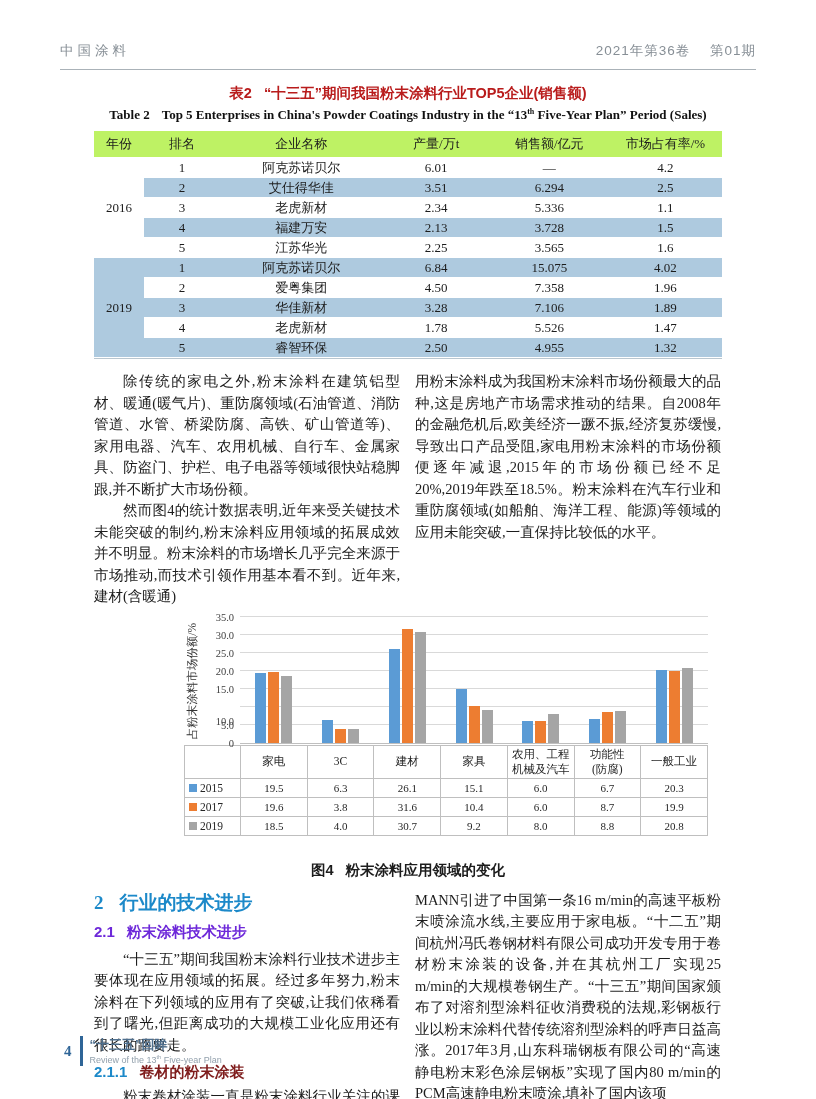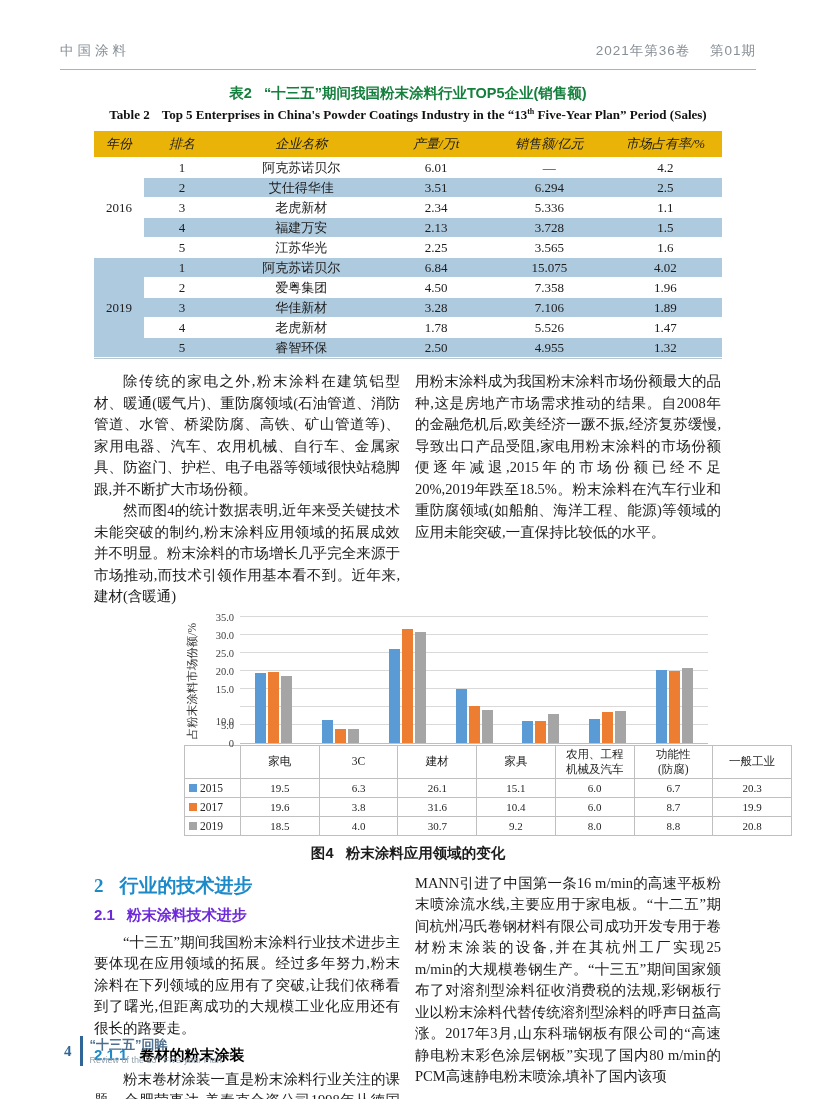--- a/index.html
+++ b/index.html
@@ -12,29 +12,29 @@
                border-bottom:1px solid #aab2b8; padding-bottom:9px;
                font-family:"Liberation Sans",sans-serif; font-size:13.5px; color:#878f96; }
   .ph-journal { letter-spacing:4px; }
   .ph-issue span { letter-spacing:1px; }
   .ph-issue .ph-no { margin-left:16px; }
 
   .inner { margin:0 34px; }
 
   
   .cap { text-align:center; }
-  .cap-zh { margin-top:14px; font-family:"Liberation Sans",sans-serif; font-weight:bold; font-size:14.5px; color:#15803d; }
+  .cap-zh { margin-top:14px; font-family:"Liberation Sans",sans-serif; font-weight:bold; font-size:14.5px; color:#b91c1c; }
   .cap-en { margin-top:4px; font-weight:bold; font-size:13px; color:#111; }
   .cap .lbl { margin-right:12px; }
   sup { font-size:0.62em; vertical-align:super; line-height:0; }
 
   
   .top5 { width:100%; margin-top:7px; border-collapse:separate; border-spacing:0 1px;
           font-size:13px; text-align:center; border-bottom:1px solid #b9c6cf; }
-  .top5 th { background:#eab308; font-weight:normal; height:24px; padding:1px 3px;font-style:italic; }
+  .top5 th { background:#bef264; font-weight:normal; height:24px; padding:1px 3px; }
   .top5 td { height:19px; padding:0 2px; background:#ffffff; }
   .top5 td.shaded { background:#aecadf; }
 
   
   .cols { display:flex; gap:15px; margin-top:12px; font-size:14.5px; line-height:21.5px; text-align:justify; }
   .col { width:306px; }
   .col p { margin:0; }
   .col p.ind { text-indent:2em; }
 
   
@@ -44,45 +44,45 @@
   .y-axis-label span { position:absolute; top:50%; left:50%; transform:translate(-50%,-50%) rotate(-90deg);
                        white-space:nowrap; font-size:11.5px; color:#333; }
   .y-ticks { width:40px; position:relative; font-size:10.5px; color:#404040; }
   .ytick { position:absolute; right:6px; height:12px; line-height:12px; }
   .plot { position:relative; flex:1; border-bottom:1px solid #bfbfbf; }
   .gridline { position:absolute; left:0; right:0; height:1px; background:#d9d9d9; }
   .bar-groups { position:absolute; left:0; right:0; top:0; bottom:0; display:flex; }
   .bar-group { flex:1; display:flex; align-items:flex-end; justify-content:center; gap:2px; }
   .bar { width:11px; }
 
-  .chart-tbl { width:608px; margin-top:1px; border-collapse:collapse; table-layout:fixed;
+  .chart-tbl { width:524px; margin-top:1px; border-collapse:collapse; table-layout:fixed;
                text-align:center; font-size:11px; color:#262626; }
   .chart-tbl th, .chart-tbl td { border:1px solid #bfbfbf; }
   .chart-tbl th { font-weight:normal; font-size:11.5px; line-height:1.25; height:30px; padding:1px; }
   .chart-tbl td { height:18px; padding:0 1px; }
   .chart-tbl td.legend { text-align:left; padding-left:4px; font-size:11.5px; }
   .sw { display:inline-block; width:8px; height:8px; margin-right:3px; }
 
-  .fig-cap-zh { margin-top:8px; text-align:center; font-family:Liberation Mono, monospace;
+  .fig-cap-zh { margin-top:25px; text-align:center; font-family:Liberation Sans, sans-serif;
                 font-weight:bold; font-size:14.5px; }
   .fig-cap-en { margin-top:3px; text-align:center; font-weight:bold; font-size:13px; }
   .fig-cap-zh .lbl, .fig-cap-en .lbl { margin-right:12px; }
 
   
   .sec-cols { display:flex; gap:15px; margin-top:10px; font-size:14.5px; line-height:21.5px; text-align:justify; }
   .h2 { font-family:Liberation Serif, serif; font-weight:bold; font-size:19px;
         color:#1c89c9; margin:2px 0 8px; }
   .h2 .num { margin-right:16px; }
   .h21 { font-family:"Liberation Sans",sans-serif; font-weight:bold; font-size:15px;
          color:#6d28d9; margin:0 0 6px; }
   .h21 .num { margin-right:12px; }
   .h211 { font-family:"Liberation Sans",sans-serif; font-weight:bold; font-size:15px;
           margin:5px 0 3px; }
   .h211 .num { color:#1c89c9; margin-right:12px; }
-  .h211 .t { color:#000000;margin-top:24px; }
+  .h211 .t { color:#7f1d1d;margin-top:24px; }
 
   
   .page-foot { position:absolute; left:64px; top:1036px; display:flex; align-items:center;
                font-family:"Liberation Sans",sans-serif; }
   .pf-num { color:#2f6597; font-weight:bold; font-size:15px; margin-right:8px;
             font-family:"Liberation Serif",serif; }
   .pf-bar { width:3px; height:30px; background:#2f6597; margin-right:7px; }
   .pf-zh { font-weight:bold; font-size:13px; color:#4e6f8e; line-height:1.2; }
   .pf-en { font-size:9px; color:#93a1ad; margin-top:2px; }
 </style>

